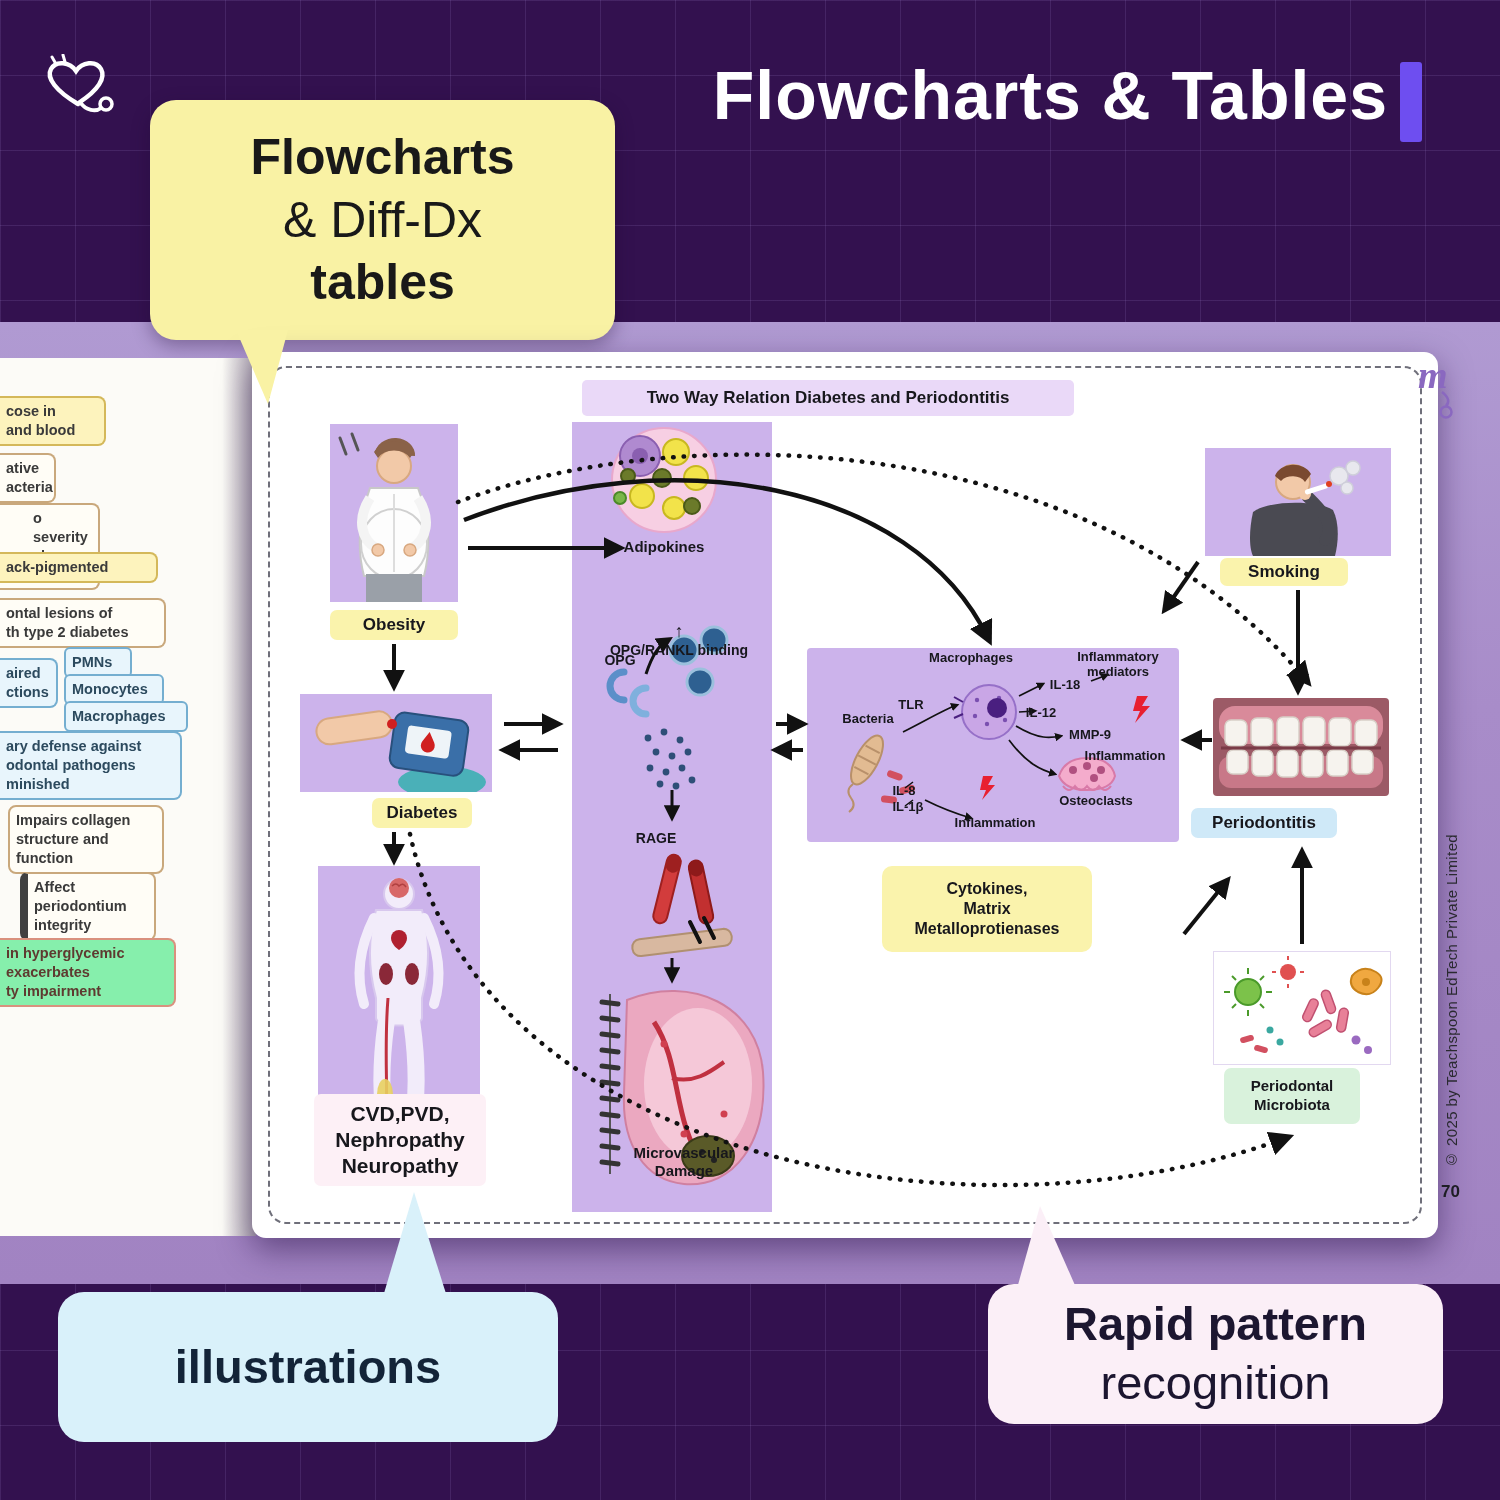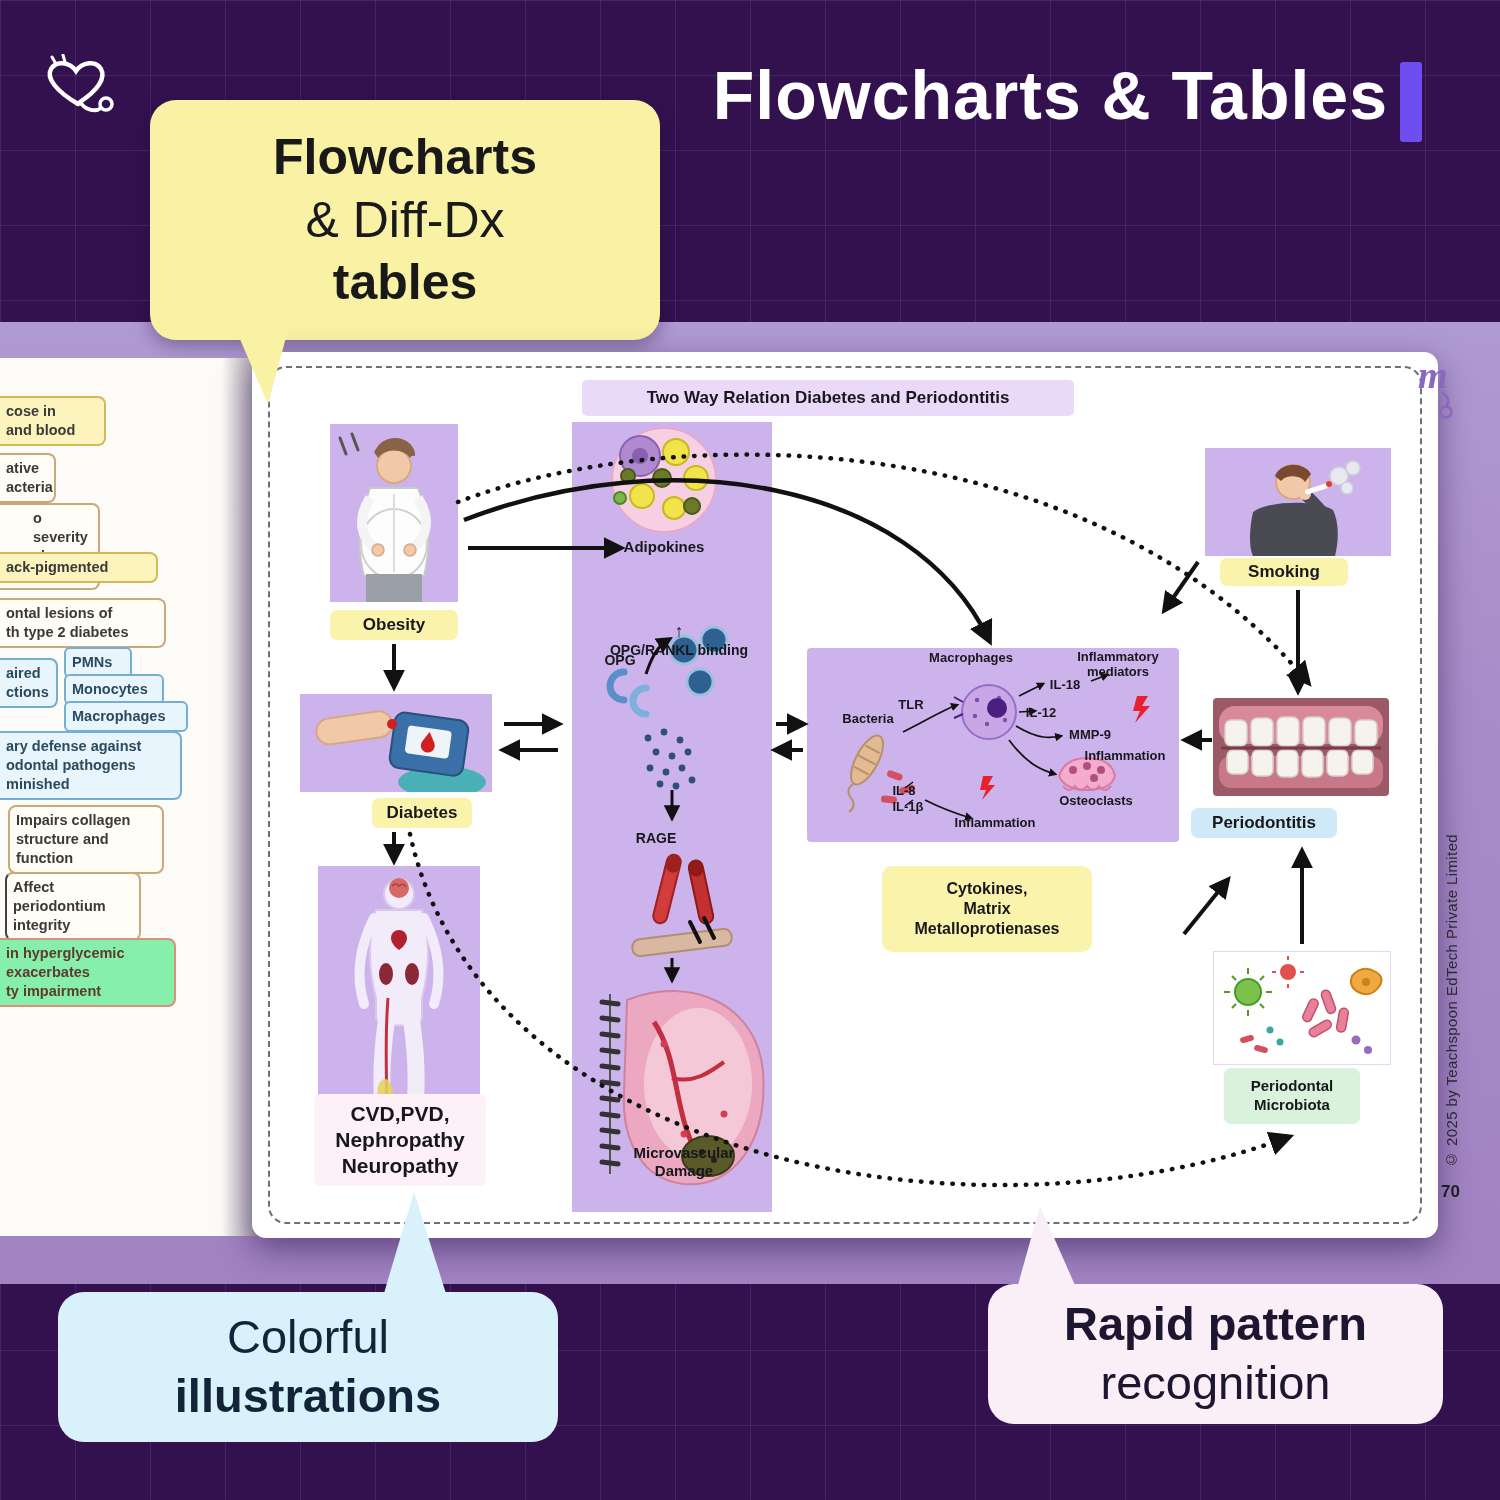--- a/index.html
+++ b/index.html
@@ -12,21 +12,21 @@
     background-size:75px 75px;}
   .abs{position:absolute;}
   .band{position:absolute;left:0;top:322px;width:1500px;height:962px;
     background:linear-gradient(180deg,#b09ad2 0%,#a88cc9 40%,#a183c2 100%);}
   .page-title{position:absolute;left:560px;top:56px;width:828px;text-align:right;
     color:#ffffff;font-size:68px;font-weight:800;letter-spacing:1px;}
   .accent-bar{position:absolute;left:1400px;top:62px;width:22px;height:80px;
     background:#6e4ef0;border-radius:3px;}
   .callout{position:absolute;border-radius:26px;display:flex;flex-direction:column;
     align-items:center;justify-content:center;text-align:center;line-height:1.25;}
-  .callout-top{left:150px;top:100px;width:510px;height:240px;background:#f9f2a4;
+  .callout-top{left:150px;top:100px;width:465px;height:240px;background:#f9f2a4;
     color:#191919;font-size:50px;box-shadow:0 6px 18px rgba(30,10,50,.35);}
   .callout-bl{left:58px;top:1292px;width:500px;height:150px;background:#d9f1fa;
     color:#132438;font-size:47px;}
   .callout-br{left:988px;top:1284px;width:455px;height:140px;background:#fbeff7;
     color:#1c1630;font-size:47px;}
   .b{font-weight:bold;}
   .left-page{position:absolute;left:0;top:358px;width:256px;height:878px;background:#fcfbf7;}
   .left-page::after{content:"";position:absolute;right:0;top:0;width:34px;height:100%;
     background:linear-gradient(90deg,rgba(0,0,0,0) 0%,rgba(40,20,60,.38) 100%);}
   .frag{position:absolute;left:0;border:2px solid #c9a87c;border-left:none;
@@ -105,21 +105,21 @@
 ctions</div>
     <div class="frag fb" style="top:289px;left:64px;width:68px;border-left:2px solid #74aed0;border-radius:6px;">PMNs</div>
     <div class="frag fb" style="top:316px;left:64px;width:100px;border-left:2px solid #74aed0;border-radius:6px;">Monocytes</div>
     <div class="frag fb" style="top:343px;left:64px;width:124px;border-left:2px solid #74aed0;border-radius:6px;">Macrophages</div>
     <div class="frag fb" style="top:373px;width:182px;">ary defense against
 odontal pathogens
 minished</div>
     <div class="frag" style="top:447px;left:8px;width:156px;border-left:2px solid #c9a87c;border-radius:8px;">Impairs collagen
 structure and
 function</div>
-    <div class="frag" style="top:514px;left:5px;width:136px;border-left:2px solid #404040;border-radius:8px;">Affect
+    <div class="frag" style="top:514px;left:20px;width:136px;border-left:8px solid #404040;border-radius:8px;">Affect
 periodontium
 integrity</div>
     <div class="frag fp" style="top:580px;width:176px;">in hyperglycemic
 exacerbates
 ty impairment</div>
   </div>
 
   <div class="main-page">
     <div class="dashed"></div>
     <div class="fc-title">Two Way Relation Diabetes and Periodontitis</div>
@@ -448,21 +448,20 @@
     <text x="6" y="36" font-family="Liberation Serif, serif" font-size="38" font-style="italic" font-weight="bold" fill="#8a68c0">m</text>
     <path d="M30,40 q10,8 4,14" fill="none" stroke="#8a68c0" stroke-width="2.5"></path>
     <circle cx="34" cy="60" r="5.5" fill="none" stroke="#8a68c0" stroke-width="2.5"></circle>
   </svg>
 
   <svg class="tail" style="left:0;top:0;" width="1500" height="1500">
     <polygon points="382,1300 448,1300 414,1192" fill="#d9f1fa"></polygon>
     <polygon points="1016,1292 1078,1292 1040,1206" fill="#fbeff7"></polygon>
   </svg>
   <div class="callout callout-bl">
-    <div>Colorful</div>
     <div class="b">illustrations</div>
   </div>
   <div class="callout callout-br">
     <div class="b">Rapid pattern</div>
     <div>recognition</div>
   </div>
 
 </div>
 
 </body></html>

